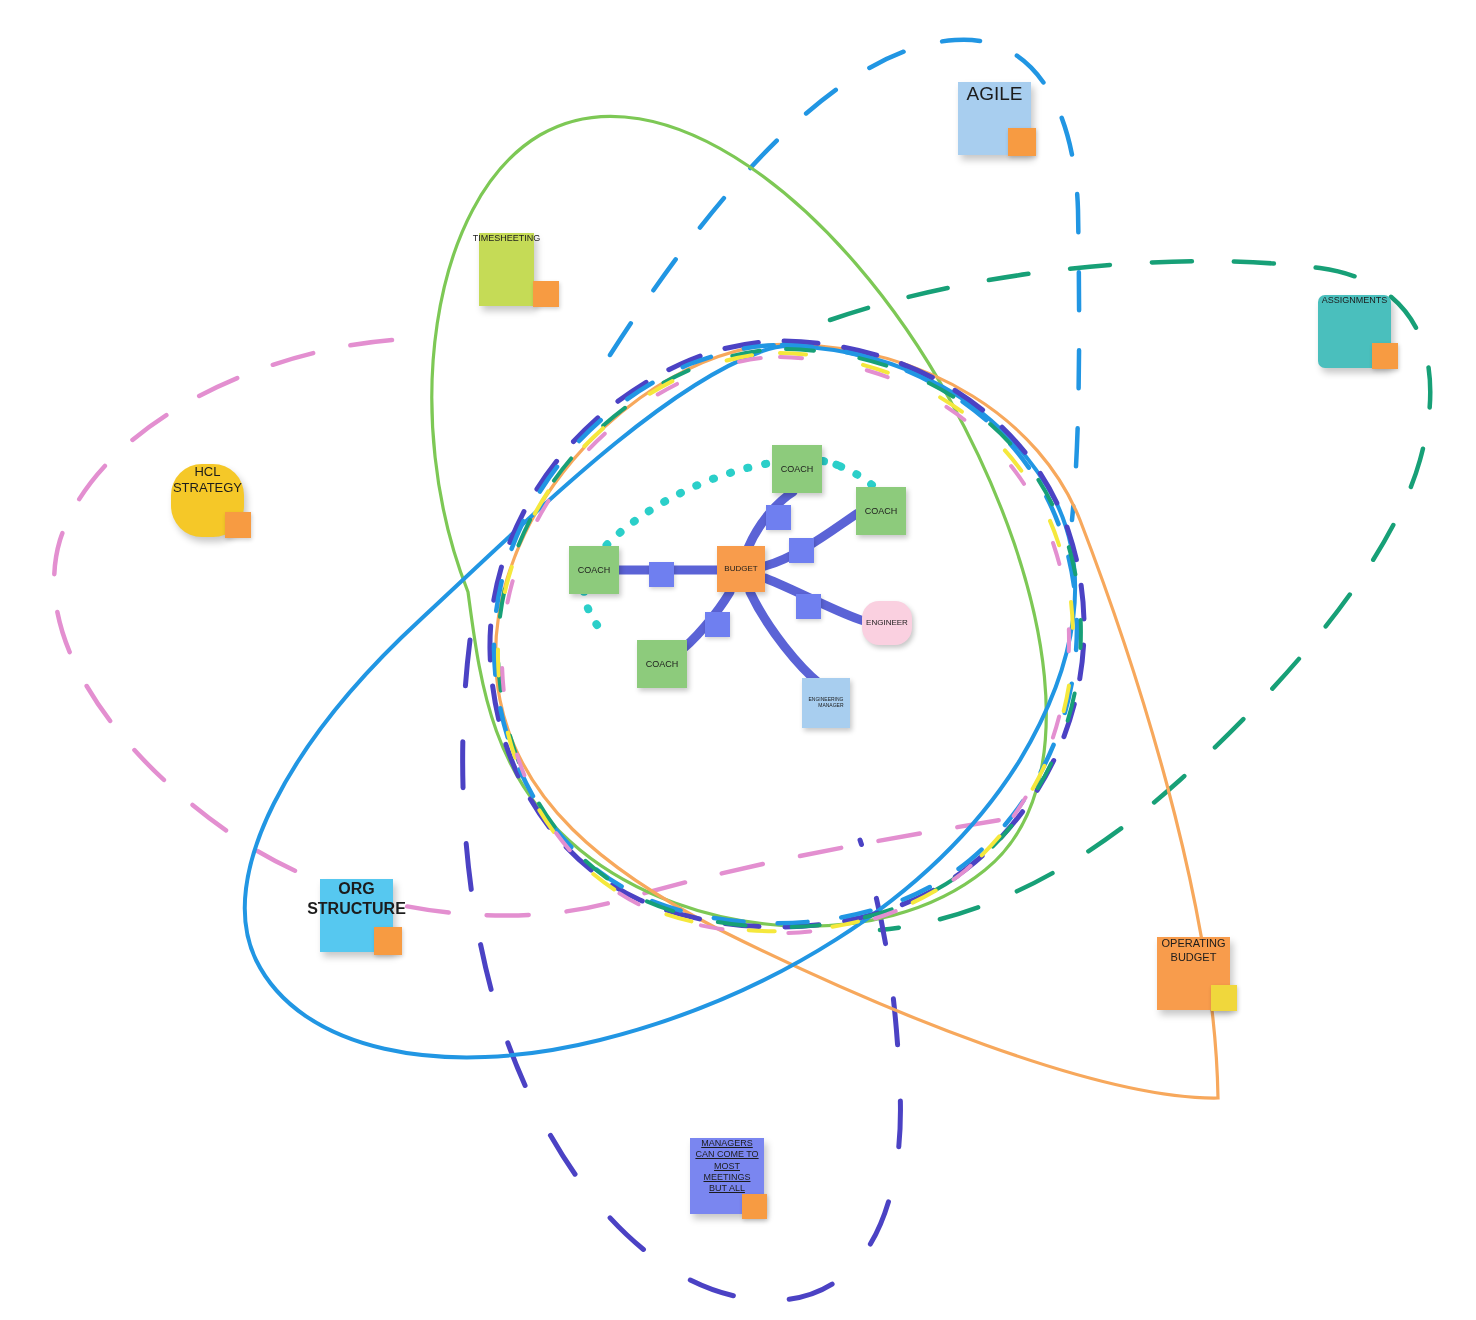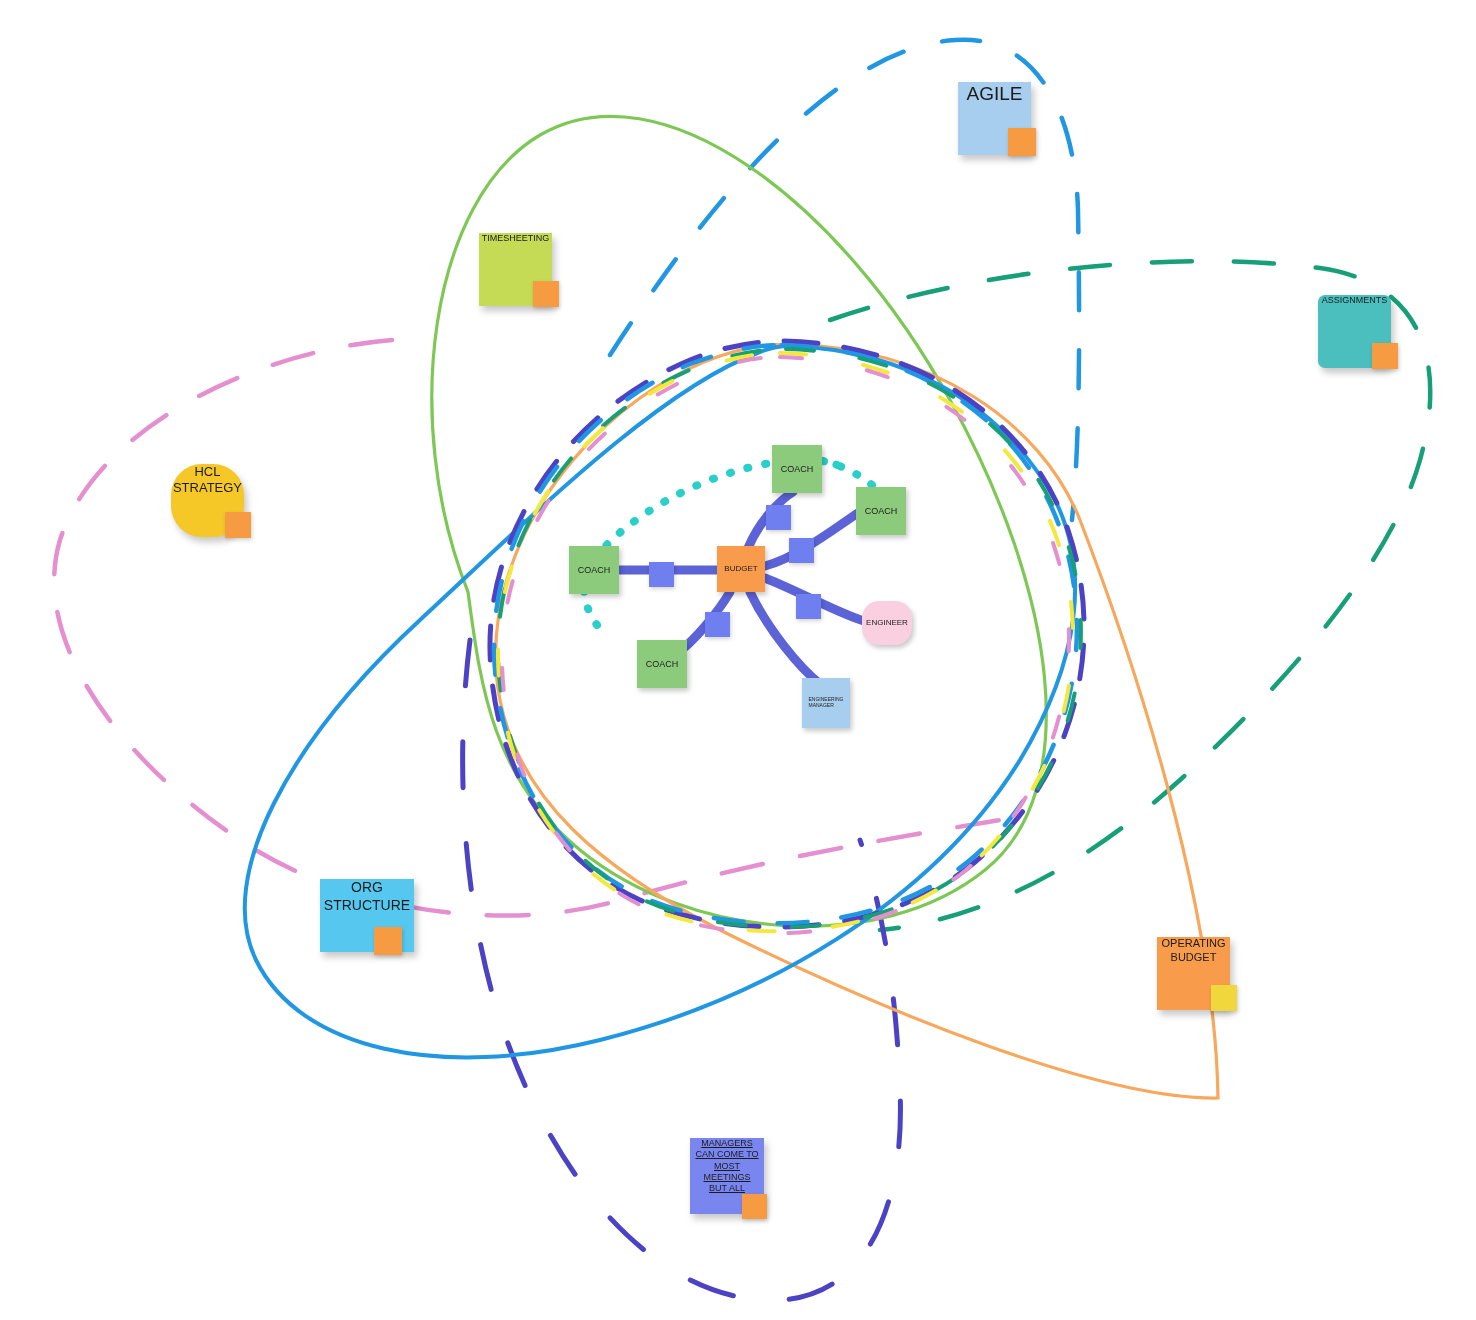--- a/index.html
+++ b/index.html
@@ -44,21 +44,21 @@
     position: absolute;
     box-shadow: 1px 2px 4px rgba(0,0,0,0.18);
   }
   
   .gnode {
     position: absolute;
     box-sizing: border-box;
     display: flex;
     align-items: center;
     justify-content: center;
-    text-align: left;
+    text-align: right;
     color: #1c1c1c;
     box-shadow: 2px 3px 5px rgba(0,0,0,0.22);
     line-height: 1.15;
     white-space: pre-line;
   }
   .hub {
     position: absolute;
     background: #6F7FF0;
     box-shadow: 1px 2px 4px rgba(0,0,0,0.18);
   }
@@ -148,37 +148,37 @@
   <div class="gnode" style="left:802px;top:678px;width:48px;height:50px;background:#A8CEEF;font-size:5px;">ENGINEERING
 MANAGER</div>
 
   <div class="gnode" style="left:717px;top:546px;width:48px;height:46px;background:#F89C4C;font-size:8px;">BUDGET</div>
 
   <div class="note" style="left:958px;top:82px;width:73px;height:73px;background:#A8CEEF;font-size:19px;">
     <span>AGILE</span>
     <span class="tag" style="left:50px;top:46px;width:28px;height:28px;background:#F79B42;"></span>
   </div>
 
-  <div class="note" style="left:479px;top:233px;width:73px;height:73px;background:#C5DB56;font-size:9px;">
+  <div class="note" style="left:479px;top:233px;width:55px;height:73px;background:#C5DB56;font-size:9px;">
     <span>TIMESHEETING</span>
     <span class="tag" style="left:54px;top:48px;width:26px;height:26px;background:#F79B42;"></span>
   </div>
 
   <div class="note" style="left:171px;top:464px;width:73px;height:73px;background:#F5C828;font-size:13px;border-radius:31px;">
     <span>HCL
 STRATEGY</span>
     <span class="tag" style="left:54px;top:48px;width:26px;height:26px;background:#F79B42;"></span>
   </div>
 
   <div class="note" style="left:1318px;top:295px;width:73px;height:73px;background:#4ABFBD;font-size:9px;border-radius:7px;">
     <span>ASSIGNMENTS</span>
     <span class="tag" style="left:54px;top:48px;width:26px;height:26px;background:#F79B42;"></span>
   </div>
 
-  <div class="note" style="left:320px;top:879px;width:94px;height:73px;background:#56C8F0;font-size:14px;">
+  <div class="note" style="left:320px;top:879px;width:73px;height:73px;background:#56C8F0;font-size:16px;font-weight:bold;">
     <span>ORG
 STRUCTURE</span>
     <span class="tag" style="left:54px;top:48px;width:28px;height:28px;background:#F79B42;"></span>
   </div>
 
   <div class="note" style="left:1145px;top:937px;width:73px;height:73px;background:#F89C4C;font-size:11px;margin-left:12px;">
     <span>OPERATING
 BUDGET</span>
     <span class="tag" style="left:54px;top:48px;width:26px;height:26px;background:#F0D73C;"></span>
   </div>

